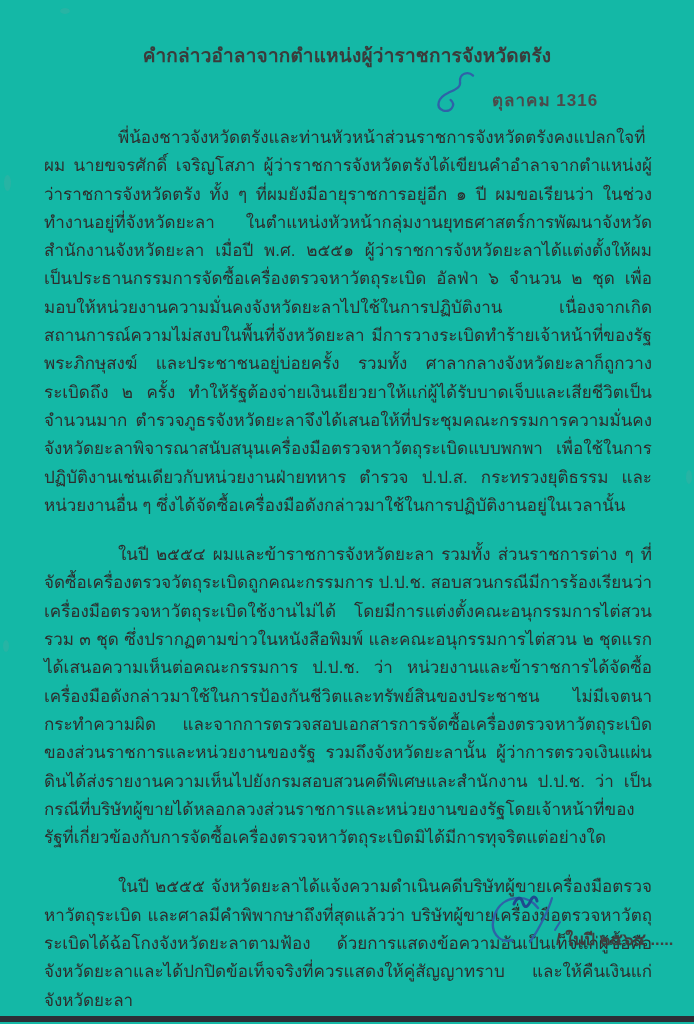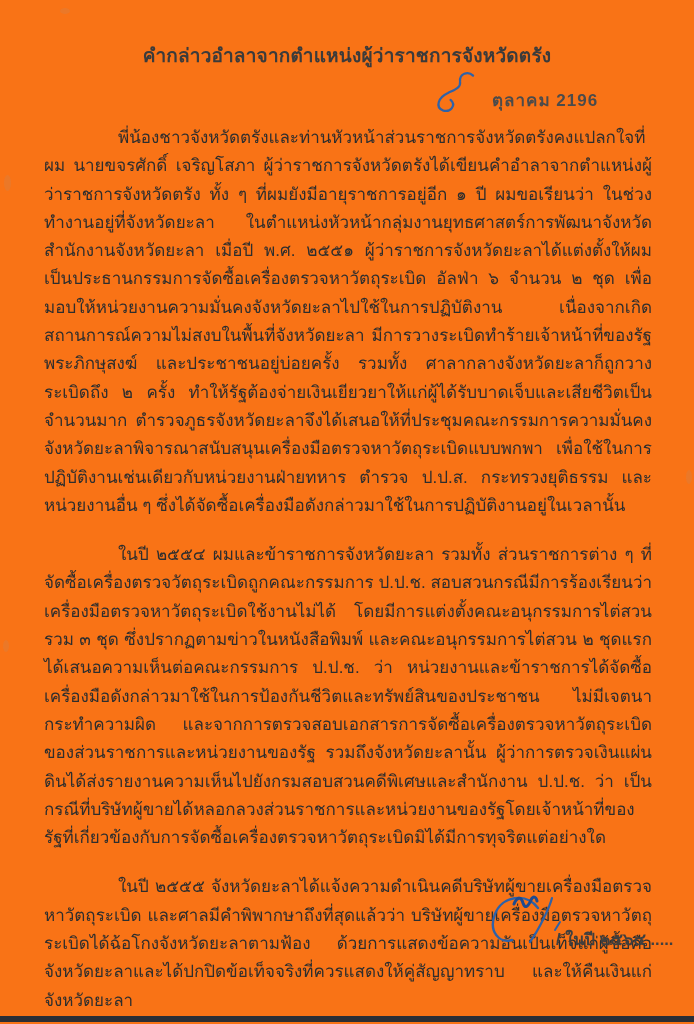--- a/index.html
+++ b/index.html
@@ -4,21 +4,21 @@
 <style>
   html, body { margin: 0; padding: 0; }
   body {
     width: 694px; height: 1024px;
     background: #e8e8e8;
     font-family: "Liberation Sans", "DejaVu Sans", sans-serif;
   }
   .page {
     position: relative;
     width: 694px; height: 1024px;
-    background: #f97316;
+    background: #14b8a6;
     overflow: hidden;
     box-sizing: border-box;
   }
   .doc-title {
     padding-top: 40px;
     text-align: center;
     font-size: 19px;
     font-weight: 700;
     color: #3b3b3b;
     letter-spacing: 0.2px;
@@ -99,21 +99,21 @@
 
 <div class="page">
 
   <div class="doc-title">คำกล่าวอำลาจากตำแหน่งผู้ว่าราชการจังหวัดตรัง</div>
 
   <div class="date-line">
     <svg class="hand-day" viewBox="0 0 60 50">
       <path d="M52,5 C46,-1 36,3 37,12 C38,19 31,21 23,25 C12,30 8,41 17,45 C26,48 33,39 26,33" fill="none" stroke="#2f62a8" stroke-width="2.6" stroke-linecap="round" stroke-linejoin="round"></path>
     </svg>
     <span class="visually-hidden">๔</span>
-    <span class="date-text">ตุลาคม 2196</span>
+    <span class="date-text">ตุลาคม 1316</span>
   </div>
 
   <div class="body-text">
     <p>พี่น้องชาวจังหวัดตรังและท่านหัวหน้าส่วนราชการจังหวัดตรังคงแปลกใจที่ผม นายขจรศักดิ์ เจริญโสภา ผู้ว่าราชการจังหวัดตรังได้เขียนคำอำลาจากตำแหน่งผู้ว่าราชการจังหวัดตรัง ทั้ง ๆ ที่ผมยังมีอายุราชการอยู่อีก ๑ ปี ผมขอเรียนว่า ในช่วงทำงานอยู่ที่จังหวัดยะลา ในตำแหน่งหัวหน้ากลุ่มงานยุทธศาสตร์การพัฒนาจังหวัด สำนักงานจังหวัดยะลา เมื่อปี พ.ศ. ๒๕๕๑ ผู้ว่าราชการจังหวัดยะลาได้แต่งตั้งให้ผมเป็นประธานกรรมการจัดซื้อเครื่องตรวจหาวัตถุระเบิด อัลฟ่า ๖ จำนวน ๒ ชุด เพื่อมอบให้หน่วยงานความมั่นคงจังหวัดยะลาไปใช้ในการปฏิบัติงาน เนื่องจากเกิดสถานการณ์ความไม่สงบในพื้นที่จังหวัดยะลา มีการวางระเบิดทำร้ายเจ้าหน้าที่ของรัฐ พระภิกษุสงฆ์ และประชาชนอยู่บ่อยครั้ง รวมทั้ง ศาลากลางจังหวัดยะลาก็ถูกวางระเบิดถึง ๒ ครั้ง ทำให้รัฐต้องจ่ายเงินเยียวยาให้แก่ผู้ได้รับบาดเจ็บและเสียชีวิตเป็นจำนวนมาก ตำรวจภูธรจังหวัดยะลาจึงได้เสนอให้ที่ประชุมคณะกรรมการความมั่นคงจังหวัดยะลาพิจารณาสนับสนุนเครื่องมือตรวจหาวัตถุระเบิดแบบพกพา เพื่อใช้ในการปฏิบัติงานเช่นเดียวกับหน่วยงานฝ่ายทหาร ตำรวจ ป.ป.ส. กระทรวงยุติธรรม และหน่วยงานอื่น ๆ ซึ่งได้จัดซื้อเครื่องมือดังกล่าวมาใช้ในการปฏิบัติงานอยู่ในเวลานั้น</p>
     <p>ในปี ๒๕๕๔ ผมและข้าราชการจังหวัดยะลา รวมทั้ง ส่วนราชการต่าง ๆ ที่จัดซื้อเครื่องตรวจวัตถุระเบิดถูกคณะกรรมการ ป.ป.ช. สอบสวนกรณีมีการร้องเรียนว่าเครื่องมือตรวจหาวัตถุระเบิดใช้งานไม่ได้ โดยมีการแต่งตั้งคณะอนุกรรมการไต่สวน รวม ๓ ชุด ซึ่งปรากฏตามข่าวในหนังสือพิมพ์ และคณะอนุกรรมการไต่สวน ๒ ชุดแรกได้เสนอความเห็นต่อคณะกรรมการ ป.ป.ช. ว่า หน่วยงานและข้าราชการได้จัดซื้อเครื่องมือดังกล่าวมาใช้ในการป้องกันชีวิตและทรัพย์สินของประชาชน ไม่มีเจตนากระทำความผิด และจากการตรวจสอบเอกสารการจัดซื้อเครื่องตรวจหาวัตถุระเบิดของส่วนราชการและหน่วยงานของรัฐ รวมถึงจังหวัดยะลานั้น ผู้ว่าการตรวจเงินแผ่นดินได้ส่งรายงานความเห็นไปยังกรมสอบสวนคดีพิเศษและสำนักงาน ป.ป.ช. ว่า เป็นกรณีที่บริษัทผู้ขายได้หลอกลวงส่วนราชการและหน่วยงานของรัฐโดยเจ้าหน้าที่ของรัฐที่เกี่ยวข้องกับการจัดซื้อเครื่องตรวจหาวัตถุระเบิดมิได้มีการทุจริตแต่อย่างใด</p>
     <p>ในปี ๒๕๕๕ จังหวัดยะลาได้แจ้งความดำเนินคดีบริษัทผู้ขายเครื่องมือตรวจหาวัตถุระเบิด และศาลมีคำพิพากษาถึงที่สุดแล้วว่า บริษัทผู้ขายเครื่องมือตรวจหาวัตถุระเบิดได้ฉ้อโกงจังหวัดยะลาตามฟ้อง ด้วยการแสดงข้อความอันเป็นเท็จแก่ผู้ซื้อคือจังหวัดยะลาและได้ปกปิดข้อเท็จจริงที่ควรแสดงให้คู่สัญญาทราบ และให้คืนเงินแก่จังหวัดยะลา</p>
   </div>
 
   <div class="sig-area">
     <svg class="sig-scribble" viewBox="0 0 110 62">

